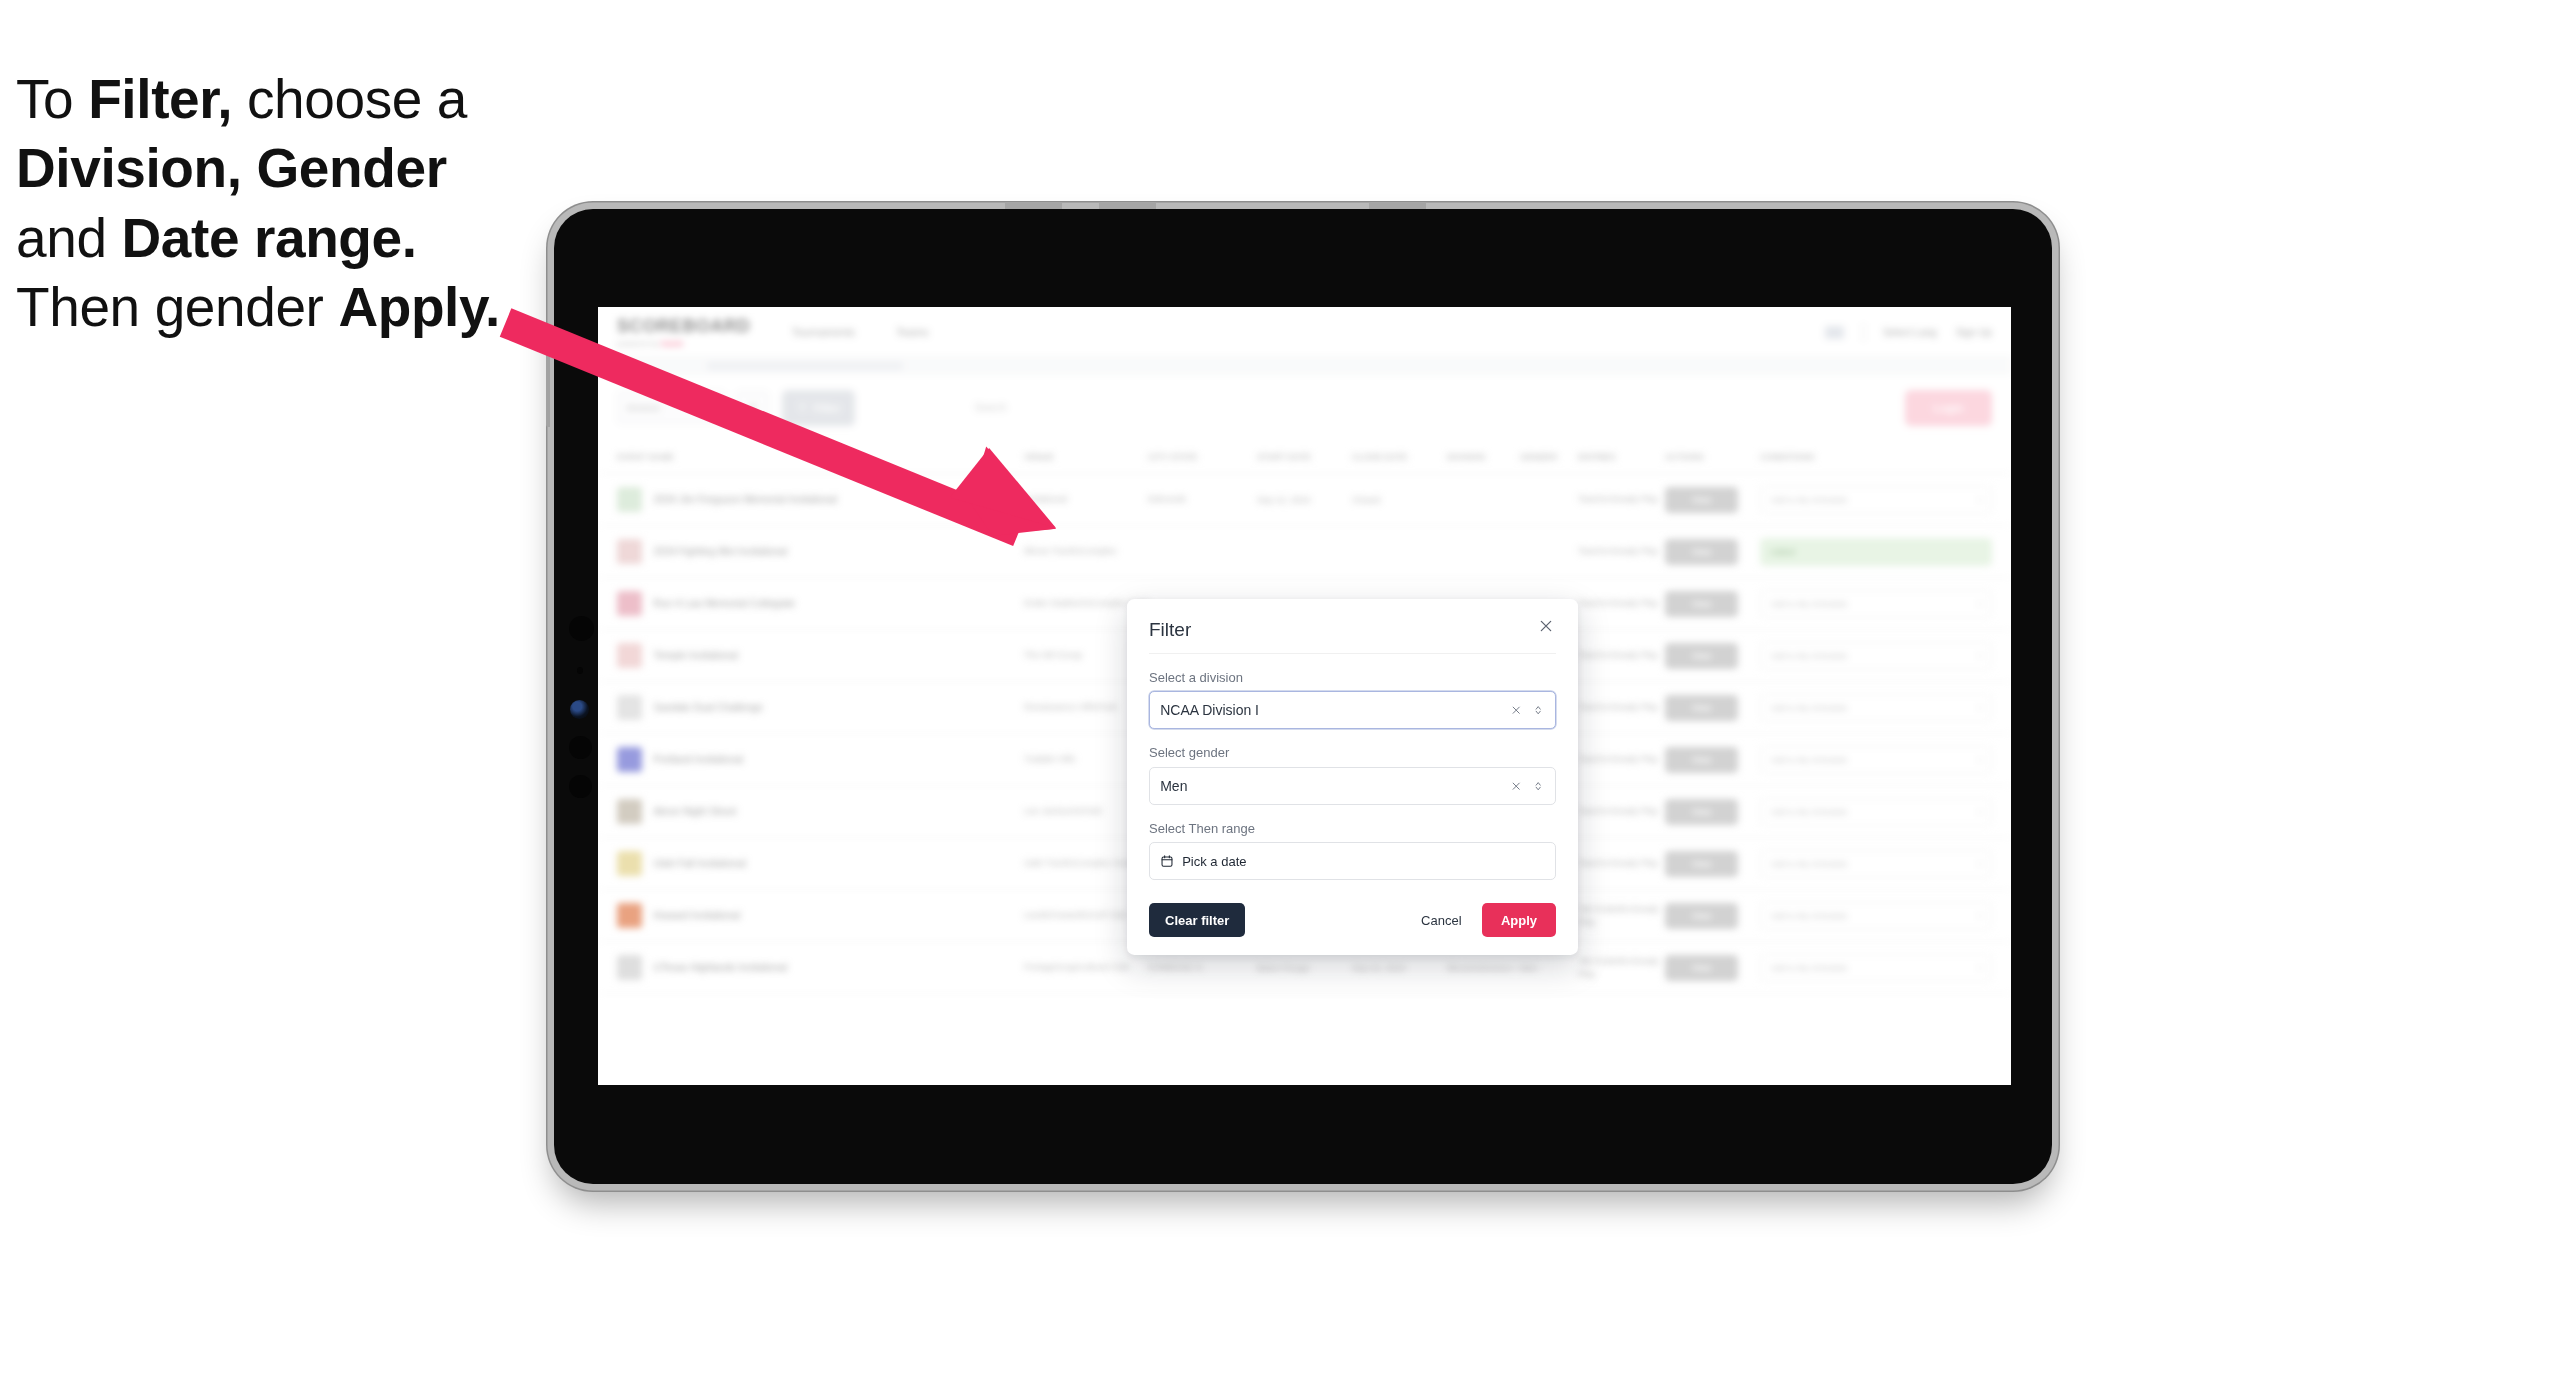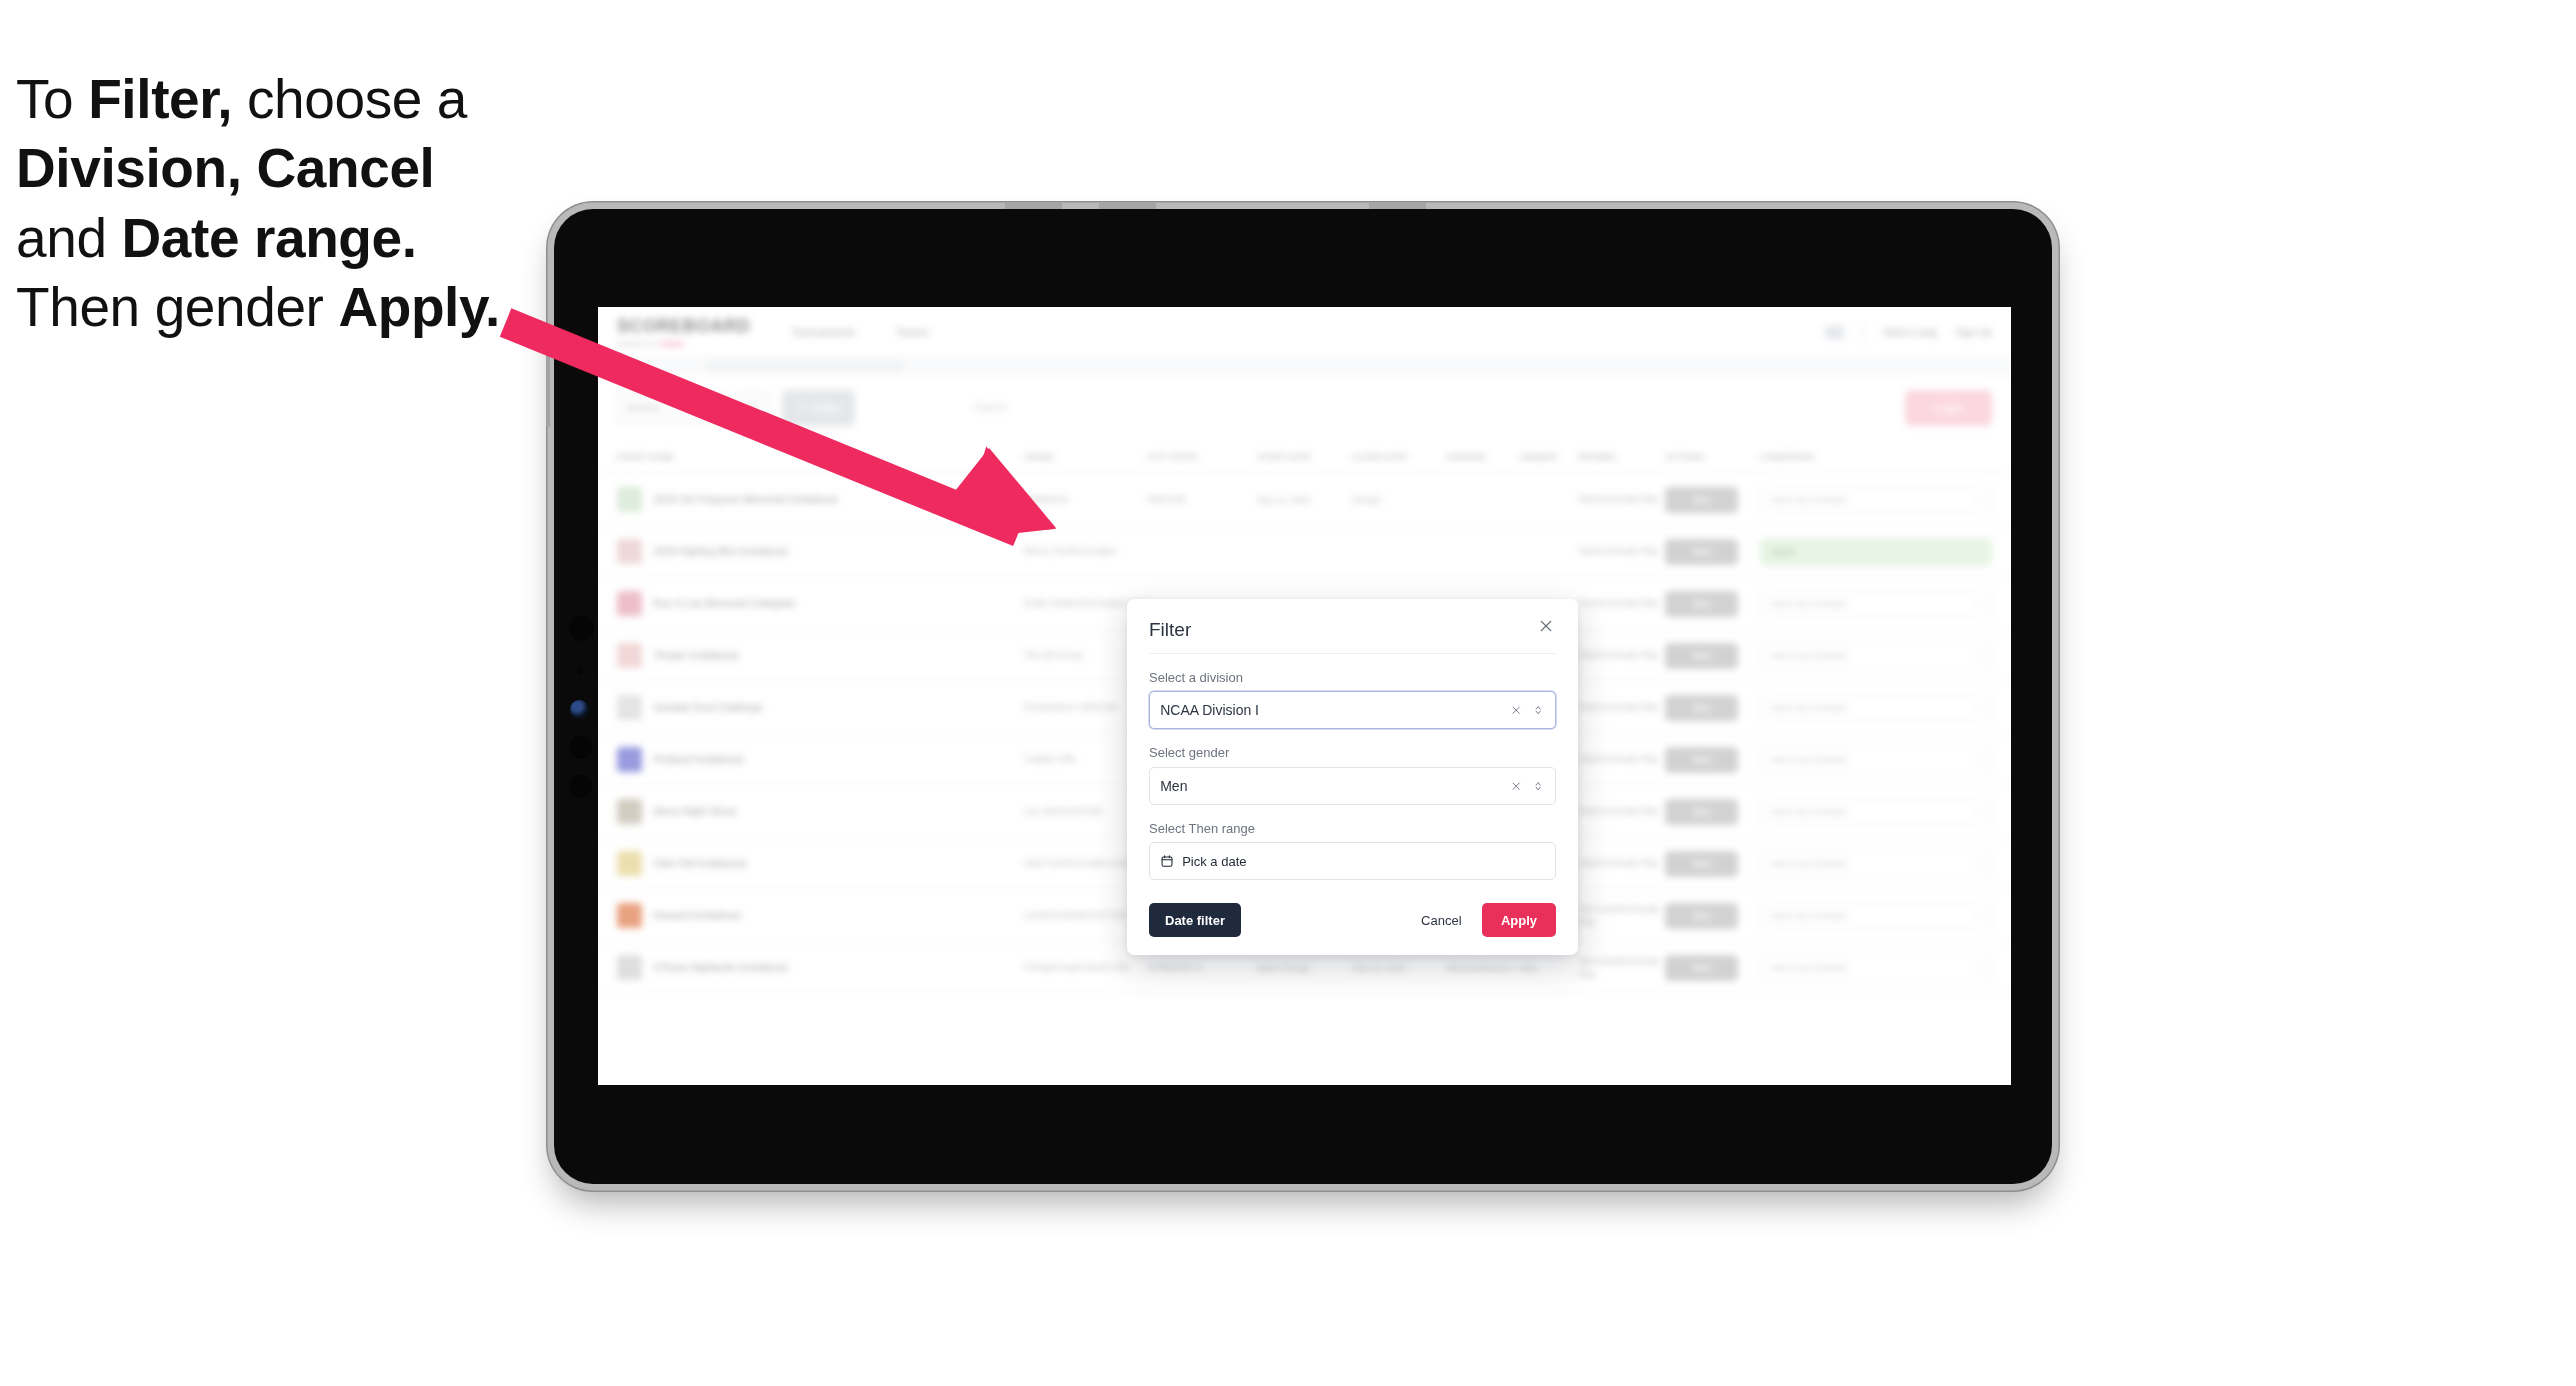--- a/index.html
+++ b/index.html
@@ -203,21 +203,21 @@
   
   #arrow { position:absolute; left:0; top:0; width:2576px; height:1386px; pointer-events:none; }
 </style>
 </head>
 <body>
 
 <div id="stage">
 
   <div class="caption" id="caption">
       <span class="caption-line"><span>To </span><span class="b">Filter,</span><span> choose a</span></span>
-      <span class="caption-line"><span class="b">Division, Cancel</span></span>
+      <span class="caption-line"><span class="b">Division, Gender</span></span>
       <span class="caption-line"><span>and </span><span class="b">Date range.</span></span>
       <span class="caption-line"><span>Then gender </span><span class="b">Apply.</span></span>
     </div>
 
   <div id="tablet">
 
     <div class="top-btn" style="left:451px;width:57px;"></div>
     <div class="top-btn" style="left:545px;width:57px;"></div>
     <div class="top-btn" style="left:815px;width:57px;"></div>
 
@@ -559,21 +559,21 @@
           <div class="datefield">
             <svg viewBox="0 0 24 24" fill="none" stroke="#1f2733" stroke-width="1.8" stroke-linecap="round" stroke-linejoin="round">
               <rect x="3.5" y="5" width="17" height="16" rx="2.5"></rect>
               <path d="M3.5 10 H20.5 M8 3 V6.5 M16 3 V6.5"></path>
             </svg>
             <span class="ph">Pick a date</span>
           </div>
         </div>
 
         <div class="modal-actions">
-          <button class="btn btn-clear">Date filter</button>
+          <button class="btn btn-clear">Clear filter</button>
           <button class="btn btn-cancel">Cancel</button>
           <button class="btn btn-apply">Apply</button>
         </div>
 
       </div>
 
     </div>
   </div>
 
   <svg id="arrow" viewBox="0 0 3542 1906">

